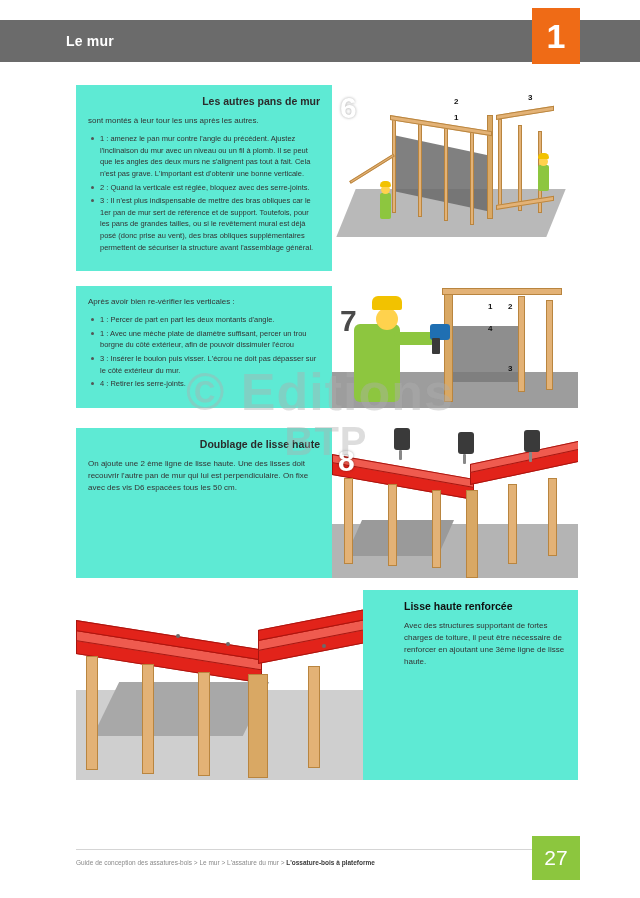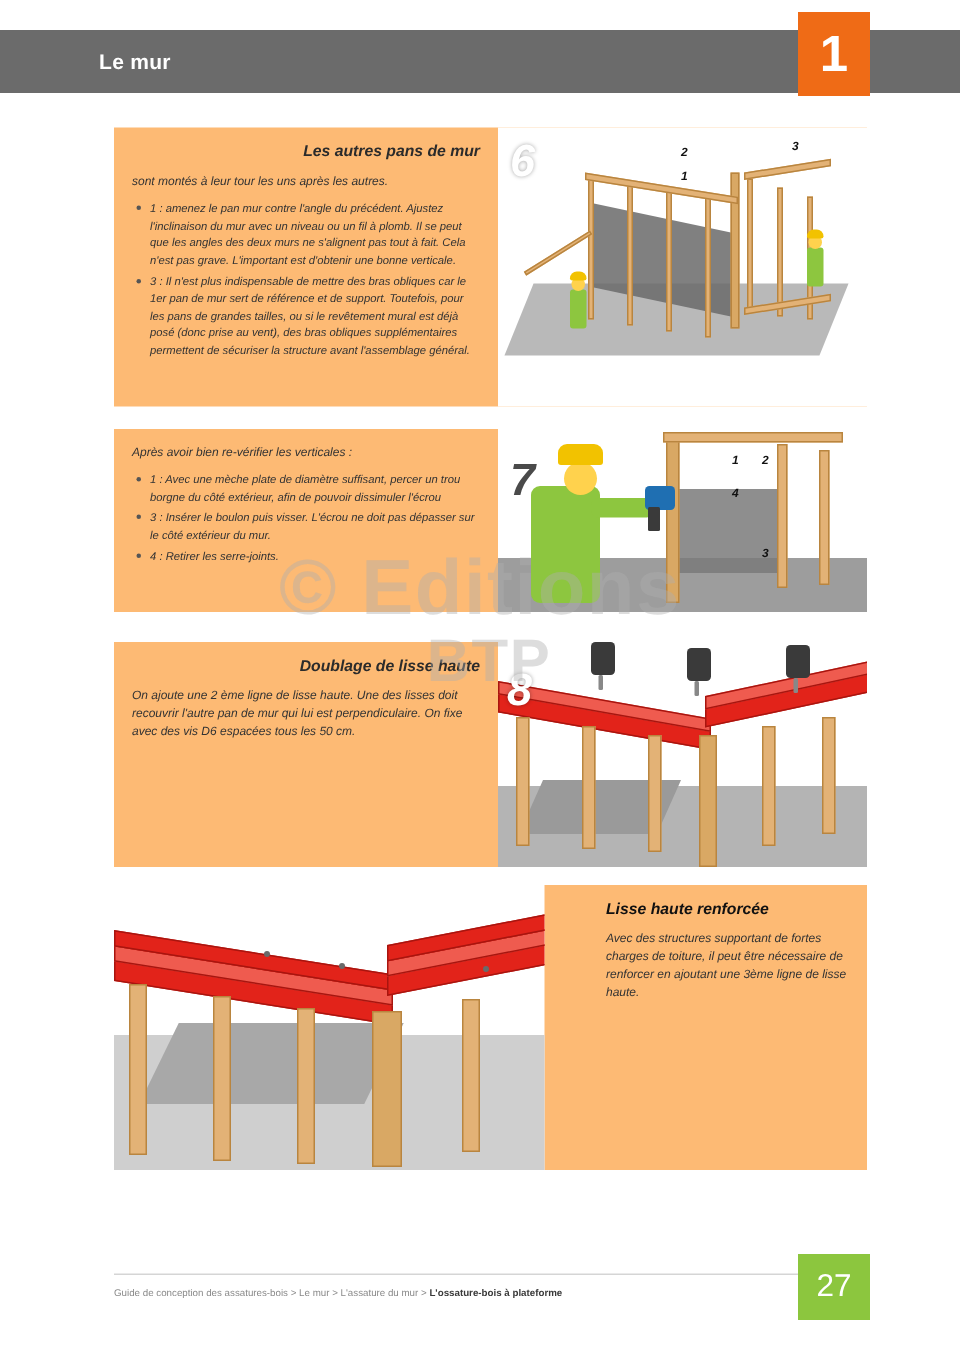--- a/index.html
+++ b/index.html
@@ -70,23 +70,22 @@
     font-weight: bold;
     color: rgba(175,175,175,0.42);
     letter-spacing: 1px;
     margin-top: 2px;
     margin-left: 12px;
   }
 
   
   .panel {
     position: absolute;
-    background: #fdba74;
+    background: #5eead4;
     display: flex;
-    font-style: italic;
   }
   .panel.reverse { flex-direction: row-reverse; gap: 29px; }
 
   .panel-text {
     padding: 10px 12px 8px 12px;
     width: 256px;
   }
   .panel-title {
     text-align: right;
     font-size: 10.5px;
@@ -216,20 +215,21 @@
   <div class="wm-line1">© Editions</div>
   <div class="wm-line2">BTP</div>
 </div>
 
 <div class="panel" id="panel6">
   <div class="panel-text">
     <div class="panel-title">Les autres pans de mur</div>
     <div class="panel-intro">sont montés à leur tour les uns après les autres.</div>
     <ul class="bullets">
       <li>1 : amenez le pan mur contre l'angle du précédent. Ajustez l'inclinaison du mur avec un niveau ou un fil à plomb. Il se peut que les angles des deux murs ne s'alignent pas tout à fait. Cela n'est pas grave. L'important est d'obtenir une bonne verticale.</li>
+      <li>2 : Quand la verticale est réglée, bloquez avec des serre-joints.</li>
       <li>3 : Il n'est plus indispensable de mettre des bras obliques car le 1er pan de mur sert de référence et de support. Toutefois, pour les pans de grandes tailles, ou si le revêtement mural est déjà posé (donc prise au vent), des bras obliques supplémentaires permettent de sécuriser la structure avant l'assemblage général.</li>
     </ul>
   </div>
   <div class="panel-img">
     <div class="scene">
 
       <div class="ground" style="left:14px; top:104px; width:210px; height:48px; transform:skewX(-22deg); background:#b9b9b9;"></div>
 
       <div class="wallfill" style="left:60px; top:60px; width:96px; height:56px; transform:skewY(12deg); background:#6a6a6a;"></div>
       <div class="stud" style="left:60px; top:34px; width:4px; height:94px;"></div>
@@ -259,20 +259,21 @@
       <div class="label-num" style="left:196px; top:8px;">3</div>
     </div>
     <div class="step-num" style="left:8px; top:8px;">6</div>
   </div>
 </div>
 
 <div class="panel" id="panel7">
   <div class="panel-text">
     <div class="panel-intro">Après avoir bien re-vérifier les verticales :</div>
     <ul class="bullets">
+      <li>1 : Percer de part en part les deux montants d'angle.</li>
       <li>1 : Avec une mèche plate de diamètre suffisant, percer un trou borgne du côté extérieur, afin de pouvoir dissimuler l'écrou</li>
       <li>3 : Insérer le boulon puis visser. L'écrou ne doit pas dépasser sur le côté extérieur du mur.</li>
       <li>4 : Retirer les serre-joints.</li>
     </ul>
   </div>
   <div class="panel-img">
     <div class="scene">
       <div class="ground" style="left:0px; top:86px; width:246px; height:36px; background:#9d9d9d;"></div>
       <div class="wallfill" style="left:120px; top:40px; width:66px; height:56px; background:#7a7a7a;"></div>
       <div class="stud" style="left:112px; top:6px; width:9px; height:110px; background:#d9a864;"></div>

